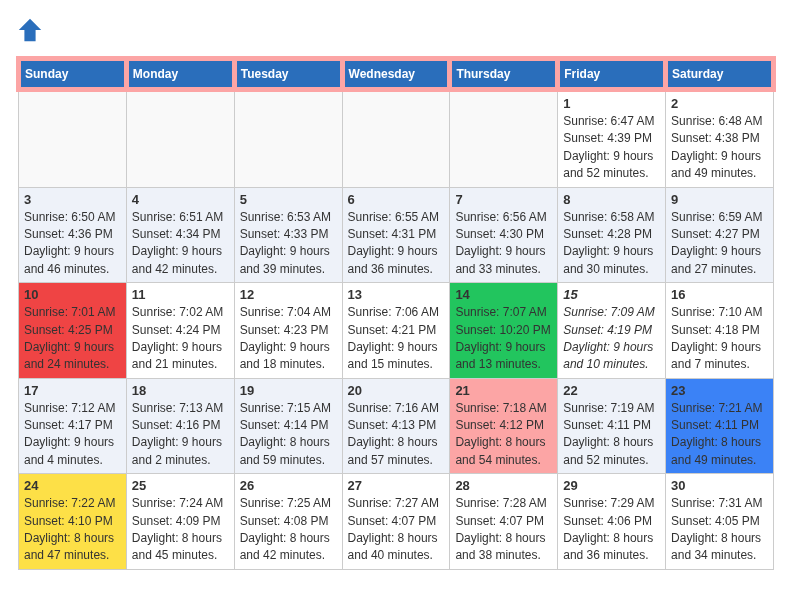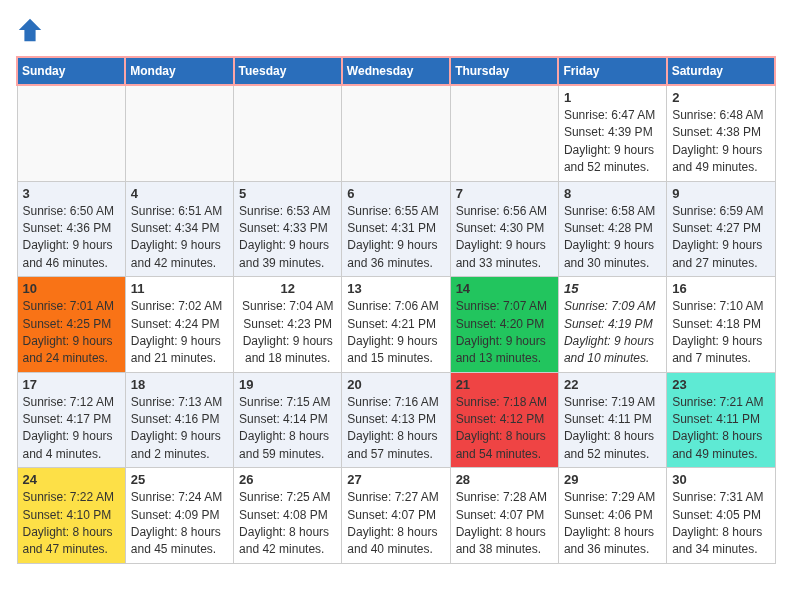--- a/index.html
+++ b/index.html
@@ -57,21 +57,21 @@
       border-collapse: collapse;
       table-layout: fixed;
     }
     thead tr th {
       background-color: #2a6ebb;
       color: #fff;
       font-size: 12px;
       font-weight: bold;
       padding: 6px 4px;
       text-align: left;
-      border: 2px solid #fca5a5;
+      border: 5px solid #fca5a5;
     }
     tbody tr td {
       vertical-align: top;
       border: 1px solid #ccc;
       padding: 4px 5px;
       font-size: 10.5px;
       color: #333;
       height: 90px;
       background: #fff;
     }
@@ -194,52 +194,52 @@
         </td>
         <td style="background: rgb(238, 242, 249);">
           <span class="day-num">9</span>
           <div class="day-info">Sunrise: 6:59 AM
 Sunset: 4:27 PM
 Daylight: 9 hours
 and 27 minutes.</div>
         </td>
       </tr>
       <tr>
-        <td style="background: #f97316;">
+        <td style="background: #ef4444;">
           <span class="day-num">10</span>
           <div class="day-info">Sunrise: 7:01 AM
 Sunset: 4:25 PM
 Daylight: 9 hours
 and 24 minutes.</div>
         </td>
         <td style="background: rgb(255, 255, 255);">
           <span class="day-num">11</span>
           <div class="day-info">Sunrise: 7:02 AM
 Sunset: 4:24 PM
 Daylight: 9 hours
 and 21 minutes.</div>
         </td>
-        <td style="background: rgb(255, 255, 255); text-align: center;">
+        <td style="background: rgb(255, 255, 255);">
           <span class="day-num">12</span>
           <div class="day-info">Sunrise: 7:04 AM
 Sunset: 4:23 PM
 Daylight: 9 hours
 and 18 minutes.</div>
         </td>
         <td style="background: rgb(255, 255, 255);">
           <span class="day-num">13</span>
           <div class="day-info">Sunrise: 7:06 AM
 Sunset: 4:21 PM
 Daylight: 9 hours
 and 15 minutes.</div>
         </td>
         <td style="background: #22c55e;">
           <span class="day-num">14</span>
           <div class="day-info">Sunrise: 7:07 AM
-Sunset: 4:20 PM
+Sunset: 10:20 PM
 Daylight: 9 hours
 and 13 minutes.</div>
         </td>
         <td style="background: rgb(255, 255, 255); font-style: italic;">
           <span class="day-num">15</span>
           <div class="day-info">Sunrise: 7:09 AM
 Sunset: 4:19 PM
 Daylight: 9 hours
 and 10 minutes.</div>
         </td>
@@ -273,35 +273,35 @@
 Daylight: 8 hours
 and 59 minutes.</div>
         </td>
         <td style="background: rgb(238, 242, 249);">
           <span class="day-num">20</span>
           <div class="day-info">Sunrise: 7:16 AM
 Sunset: 4:13 PM
 Daylight: 8 hours
 and 57 minutes.</div>
         </td>
-        <td style="background: #ef4444;">
+        <td style="background: #fca5a5;">
           <span class="day-num">21</span>
           <div class="day-info">Sunrise: 7:18 AM
 Sunset: 4:12 PM
 Daylight: 8 hours
 and 54 minutes.</div>
         </td>
         <td style="background: rgb(238, 242, 249);">
           <span class="day-num">22</span>
           <div class="day-info">Sunrise: 7:19 AM
 Sunset: 4:11 PM
 Daylight: 8 hours
 and 52 minutes.</div>
         </td>
-        <td style="background: #5eead4;">
+        <td style="background: #3b82f6;">
           <span class="day-num">23</span>
           <div class="day-info">Sunrise: 7:21 AM
 Sunset: 4:11 PM
 Daylight: 8 hours
 and 49 minutes.</div>
         </td>
       </tr>
       <tr>
         <td style="background: #fde047;">
           <span class="day-num">24</span>

